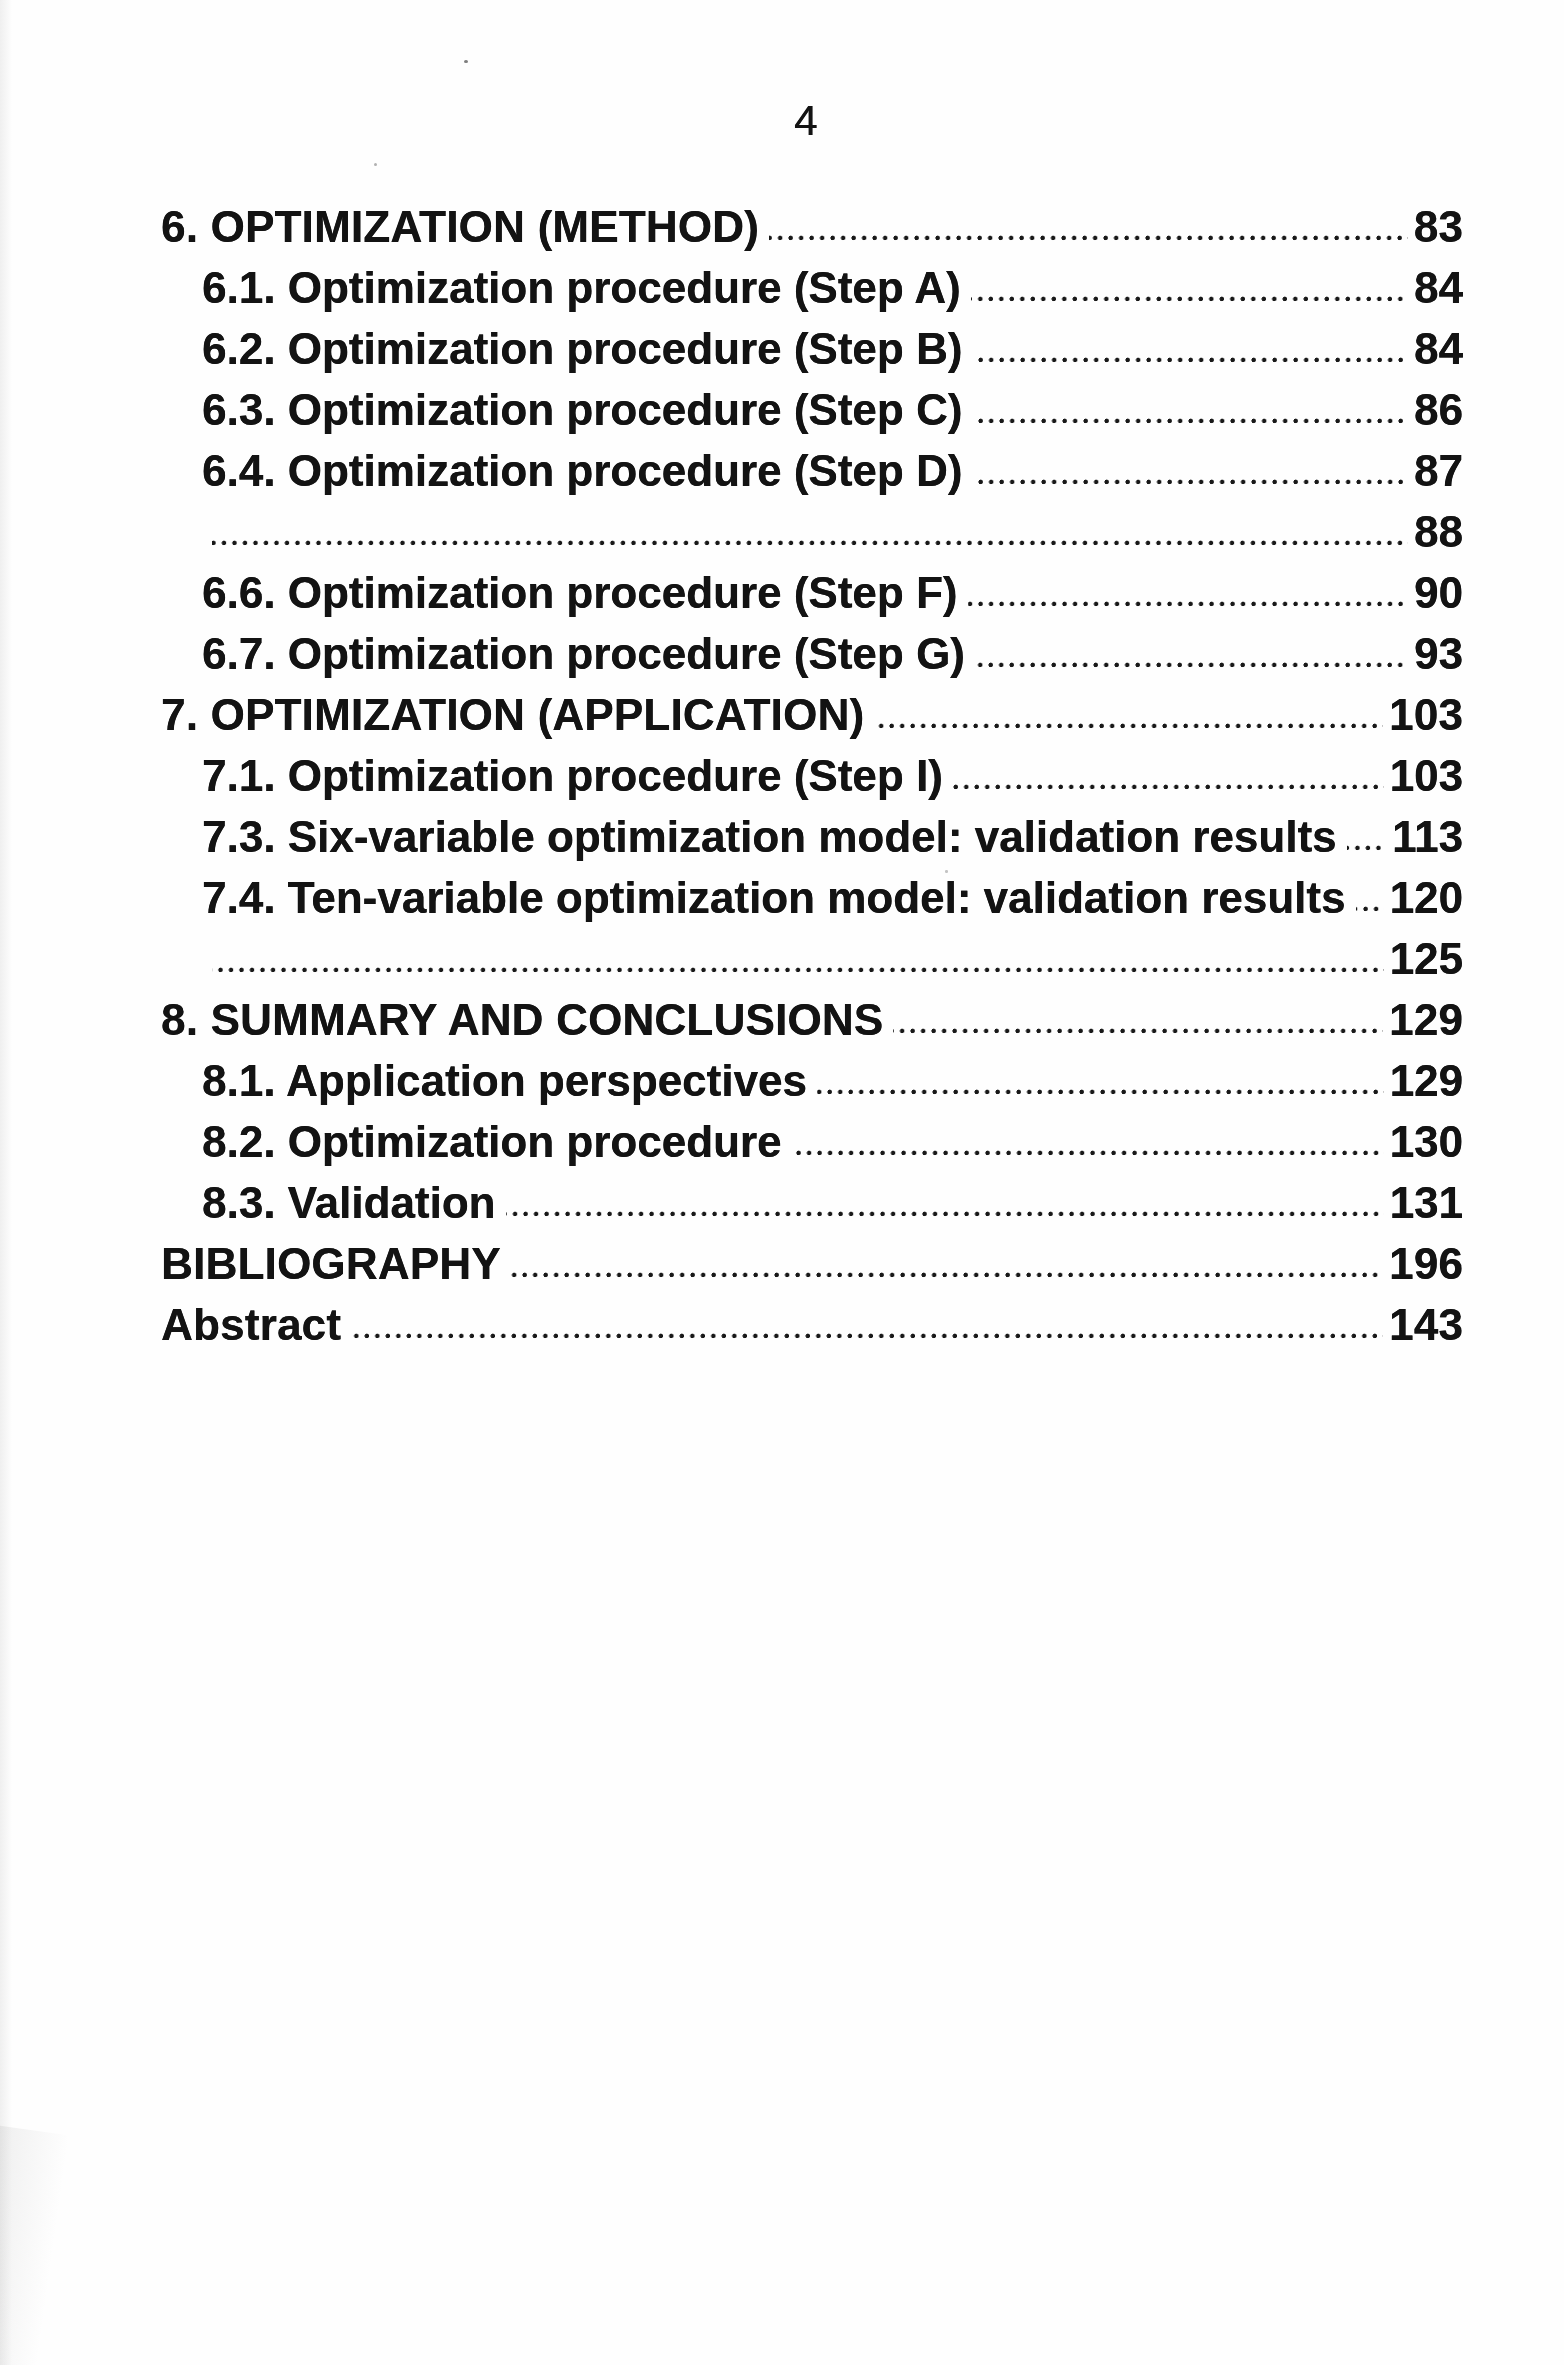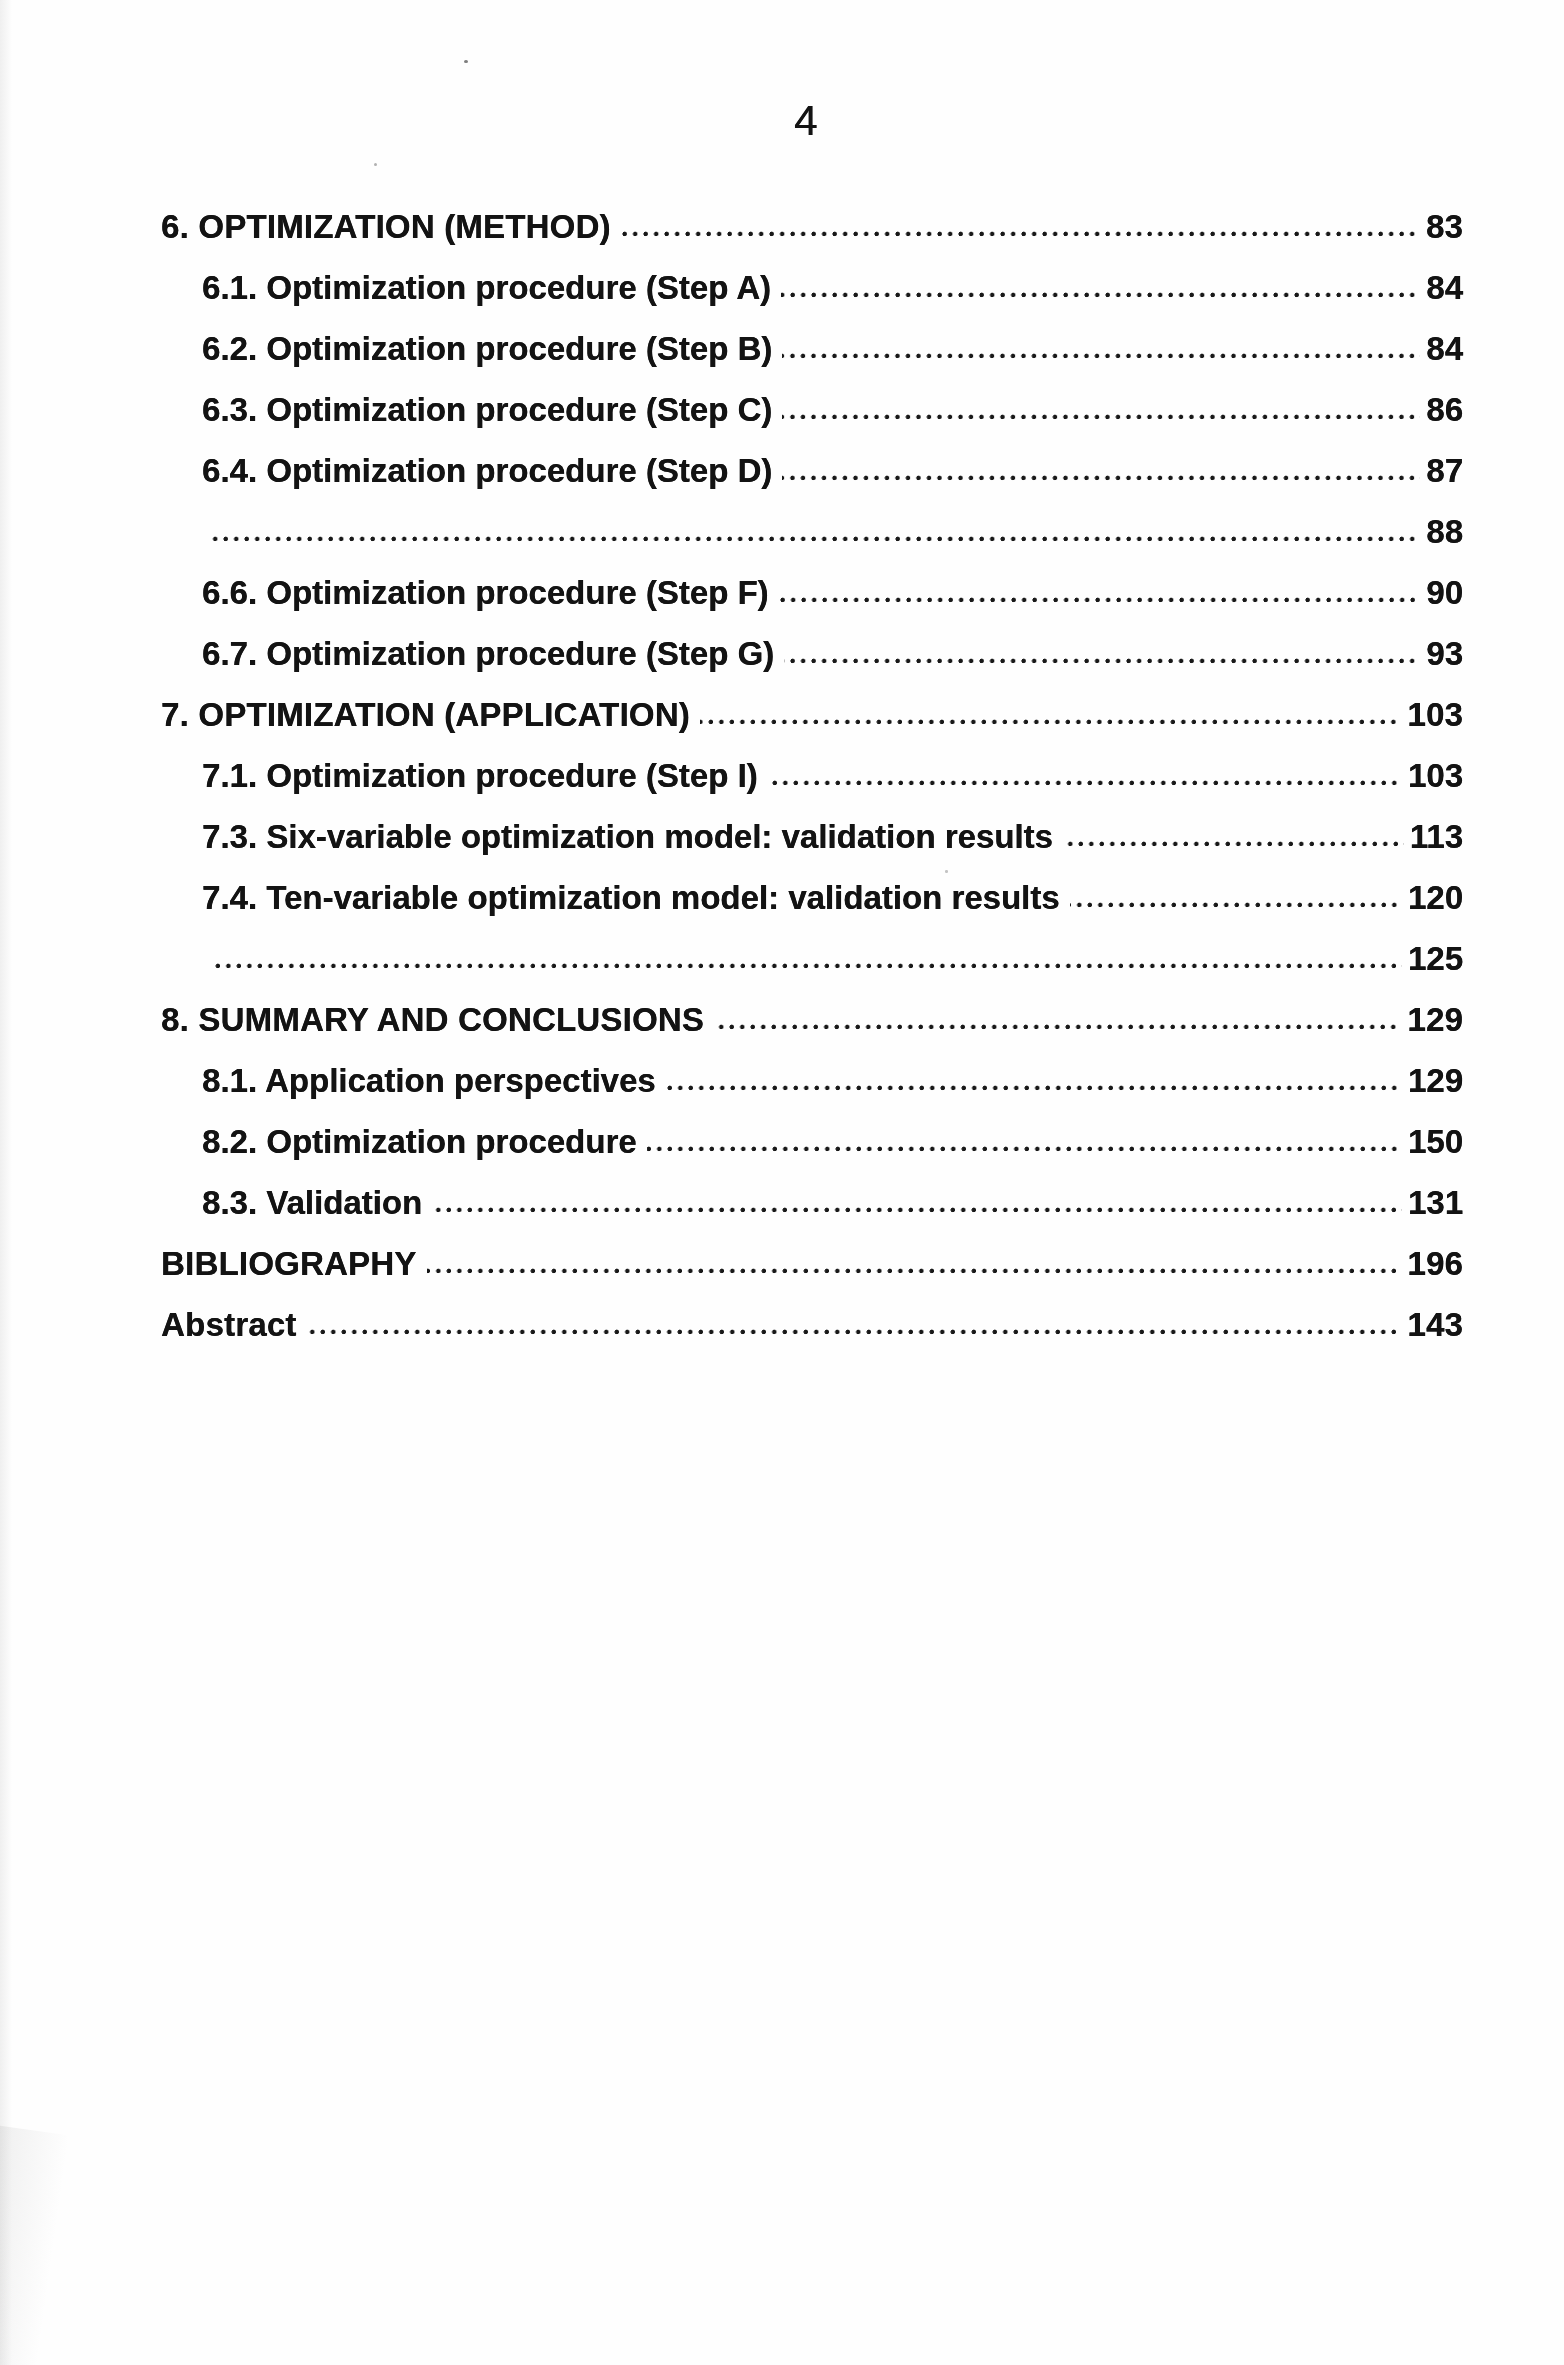--- a/index.html
+++ b/index.html
@@ -55,21 +55,21 @@
   .toc {
     position: absolute;
     left: 161px;
     top: 208px;
     width: 1302px;
   }
   .toc-row {
     display: flex;
     align-items: baseline;
     height: 61px;
-    font-size: 33px;
+    font-size: 44px;
     line-height: 37px;
     white-space: nowrap;
   }
   .toc-row.level-2 { padding-left: 41px; font-weight: bold; }
   .toc-row.level-1 .toc-label,
   .toc-row.level-1 .toc-page {
     font-weight: bold;
     letter-spacing: 0.2px;
   }
   .toc-label, .toc-page {
@@ -170,21 +170,21 @@
     <span class="toc-page">129</span>
   </div>
       <div class="toc-row level-2">
     <span class="toc-label">8.1. Application perspectives</span>
     <span class="leader"></span>
     <span class="toc-page">129</span>
   </div>
       <div class="toc-row level-2">
     <span class="toc-label">8.2. Optimization procedure</span>
     <span class="leader"></span>
-    <span class="toc-page">150</span>
+    <span class="toc-page">130</span>
   </div>
       <div class="toc-row level-2">
     <span class="toc-label">8.3. Validation</span>
     <span class="leader"></span>
     <span class="toc-page">131</span>
   </div>
       <div class="toc-row level-1">
     <span class="toc-label">BIBLIOGRAPHY</span>
     <span class="leader"></span>
     <span class="toc-page">196</span>

